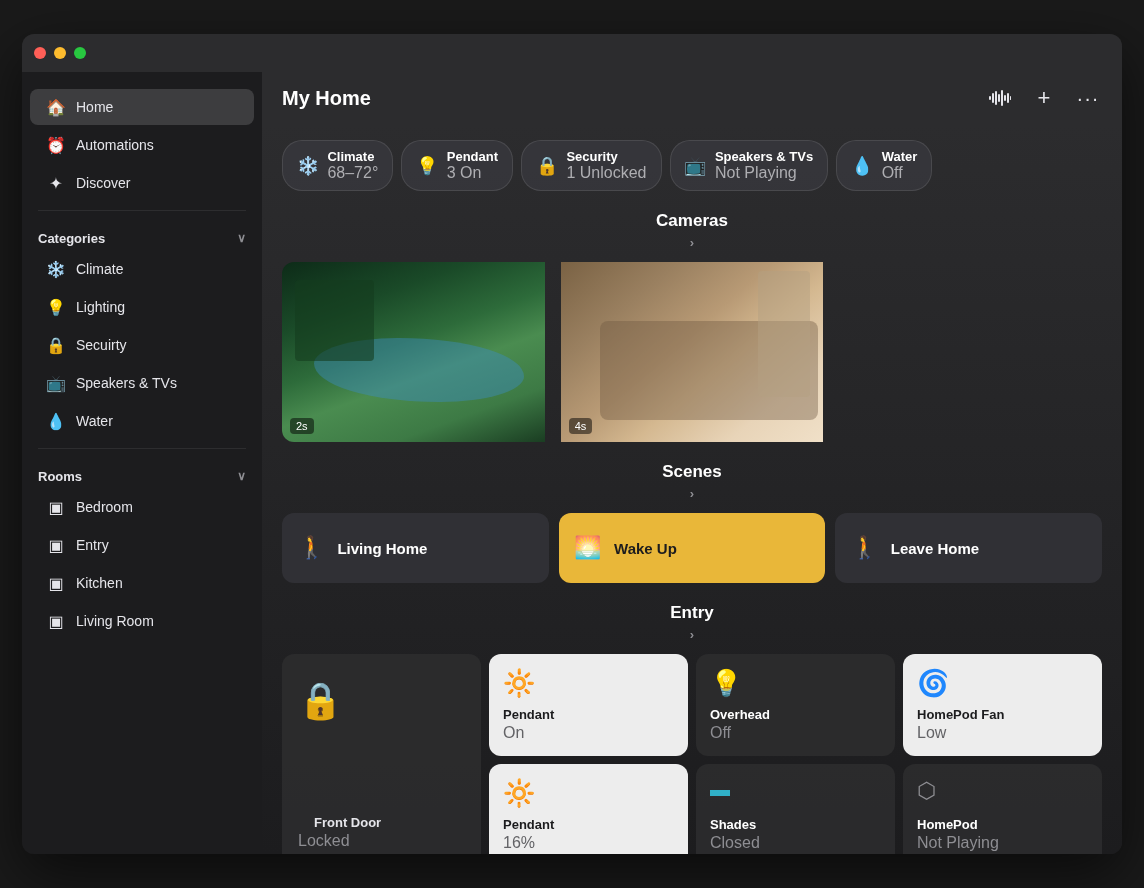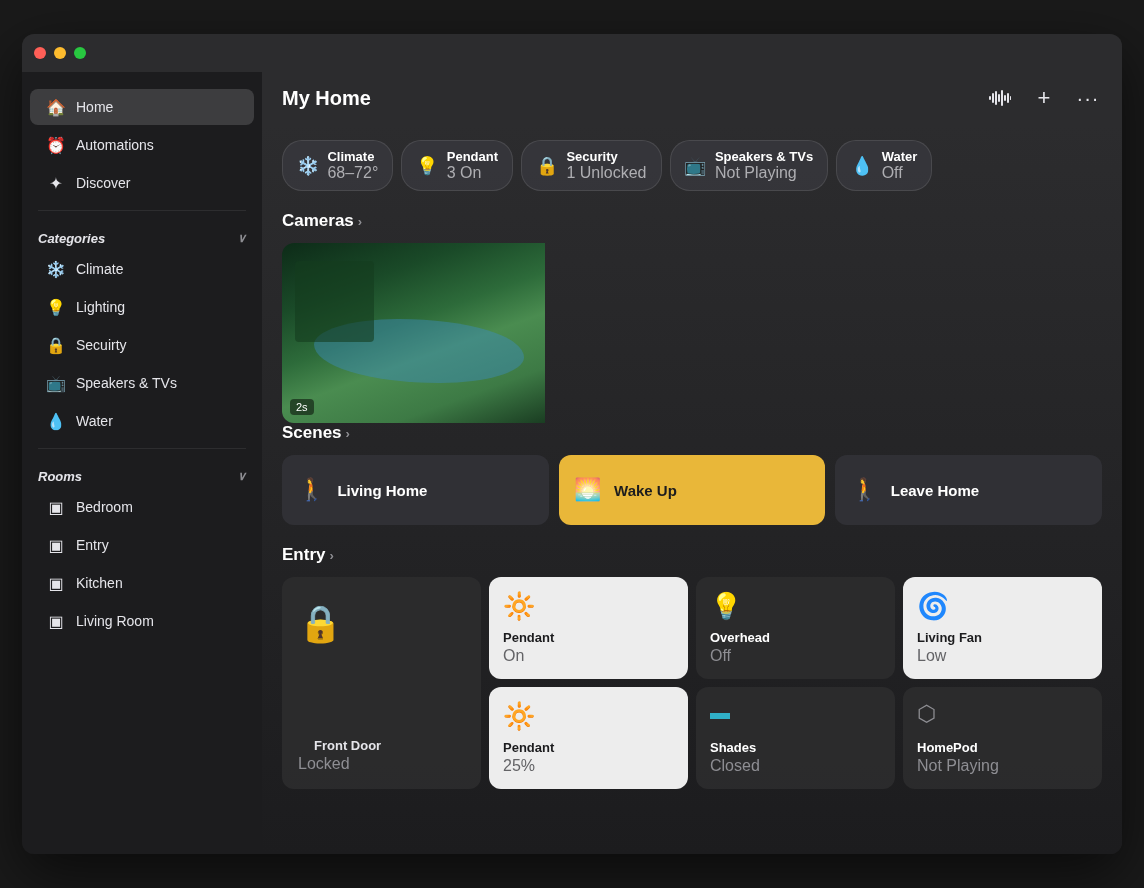--- a/index.html
+++ b/index.html
@@ -81,21 +81,20 @@
       font-size: 16px;
     }
     .sidebar-section {
       padding: 12px 16px 4px 16px;
       font-size: 13px;
       font-weight: 700;
       color: #e5e5ea;
       display: flex;
       align-items: flex-start;
       justify-content: space-between;
-      font-style: italic;
     }
     .sidebar-section .chevron {
       font-size: 12px;
       color: #8e8e93;
     }
     .sidebar-divider {
       height: 1px;
       background: rgba(255,255,255,0.08);
       margin: 8px 16px;
     }
@@ -168,27 +167,29 @@
     
     .section-header {
       display: flex;
       align-items: center;
       gap: 4px;
       margin-bottom: 12px;
       font-size: 17px;
       font-weight: 700;
       color: #ffffff;
       cursor: pointer;
+      flex-direction: column;
     }
     .section-header .chevron-right { font-size: 13px; color: #8e8e93; }
     
     .cameras-grid {
       display: grid;
       grid-template-columns: 1fr 1fr 1fr;
       gap: 16px;
+      margin-bottom: 20px;
       border-radius: 12px;
       overflow: hidden;
     }
     .camera-card {
       position: relative;
       height: 180px;
       overflow: hidden;
       cursor: pointer;
     }
     .camera-timestamp {
@@ -420,20 +421,26 @@
           <div class="cameras-grid">
 
             <div class="camera-card">
               <div style="position:absolute;inset:0;background:linear-gradient(160deg,#0d2b18 0%,#1a4a28 25%,#2d6b3a 45%,#4a8c50 60%,#3d7a45 80%,#1a3d22 100%);"></div>
               <div style="position:absolute;bottom:22%;left:12%;right:8%;height:36%;background:rgba(60,140,190,0.45);border-radius:40% 60% 40% 60%;"></div>
               <div style="position:absolute;top:10%;left:5%;width:30%;height:45%;background:rgba(20,60,30,0.6);border-radius:4px;"></div>
               <span class="camera-timestamp">2s</span>
             </div>
 
 
+            <div class="camera-card">
+              <div style="position:absolute;inset:0;background:linear-gradient(140deg,#7a6244 0%,#9a8060 25%,#b89a75 45%,#d4b890 60%,#e8d4b8 80%,#f0e0c8 100%);"></div>
+              <div style="position:absolute;bottom:12%;left:15%;right:2%;height:55%;background:rgba(110,88,65,0.4);border-radius:8px;"></div>
+              <div style="position:absolute;top:5%;right:5%;width:20%;height:70%;background:rgba(180,160,130,0.5);border-radius:4px;"></div>
+              <span class="camera-timestamp">4s</span>
+            </div>
           </div>
 
           <div class="section-header">
             <span>Scenes</span>
             <span class="chevron-right">›</span>
           </div>
 
           <div class="scenes-grid">
             <div class="scene-card scene-arrive">
               <span class="scene-icon">🚶</span>
@@ -476,30 +483,30 @@
               <div class="device-icon" style="color:#aaa;">💡</div>
               <div>
                 <div class="device-name">Overhead</div>
                 <div class="device-status">Off</div>
               </div>
             </div>
 
             <div class="device-card blue">
               <div class="device-icon" style="color:#007aff;">🌀</div>
               <div>
-                <div class="device-name">Living Fan</div>
+                <div class="device-name">HomePod Fan</div>
                 <div class="device-status">Low</div>
               </div>
             </div>
 
             <div class="device-card light">
               <div class="device-icon" style="color:#ff9500;">🔆</div>
               <div>
                 <div class="device-name">Pendant</div>
-                <div class="device-status">25%</div>
+                <div class="device-status">16%</div>
               </div>
             </div>
 
             <div class="device-card dark">
               <div class="device-icon" style="color:#30b0c7; font-size:20px;">▬</div>
               <div>
                 <div class="device-name">Shades</div>
                 <div class="device-status">Closed</div>
               </div>
             </div>

